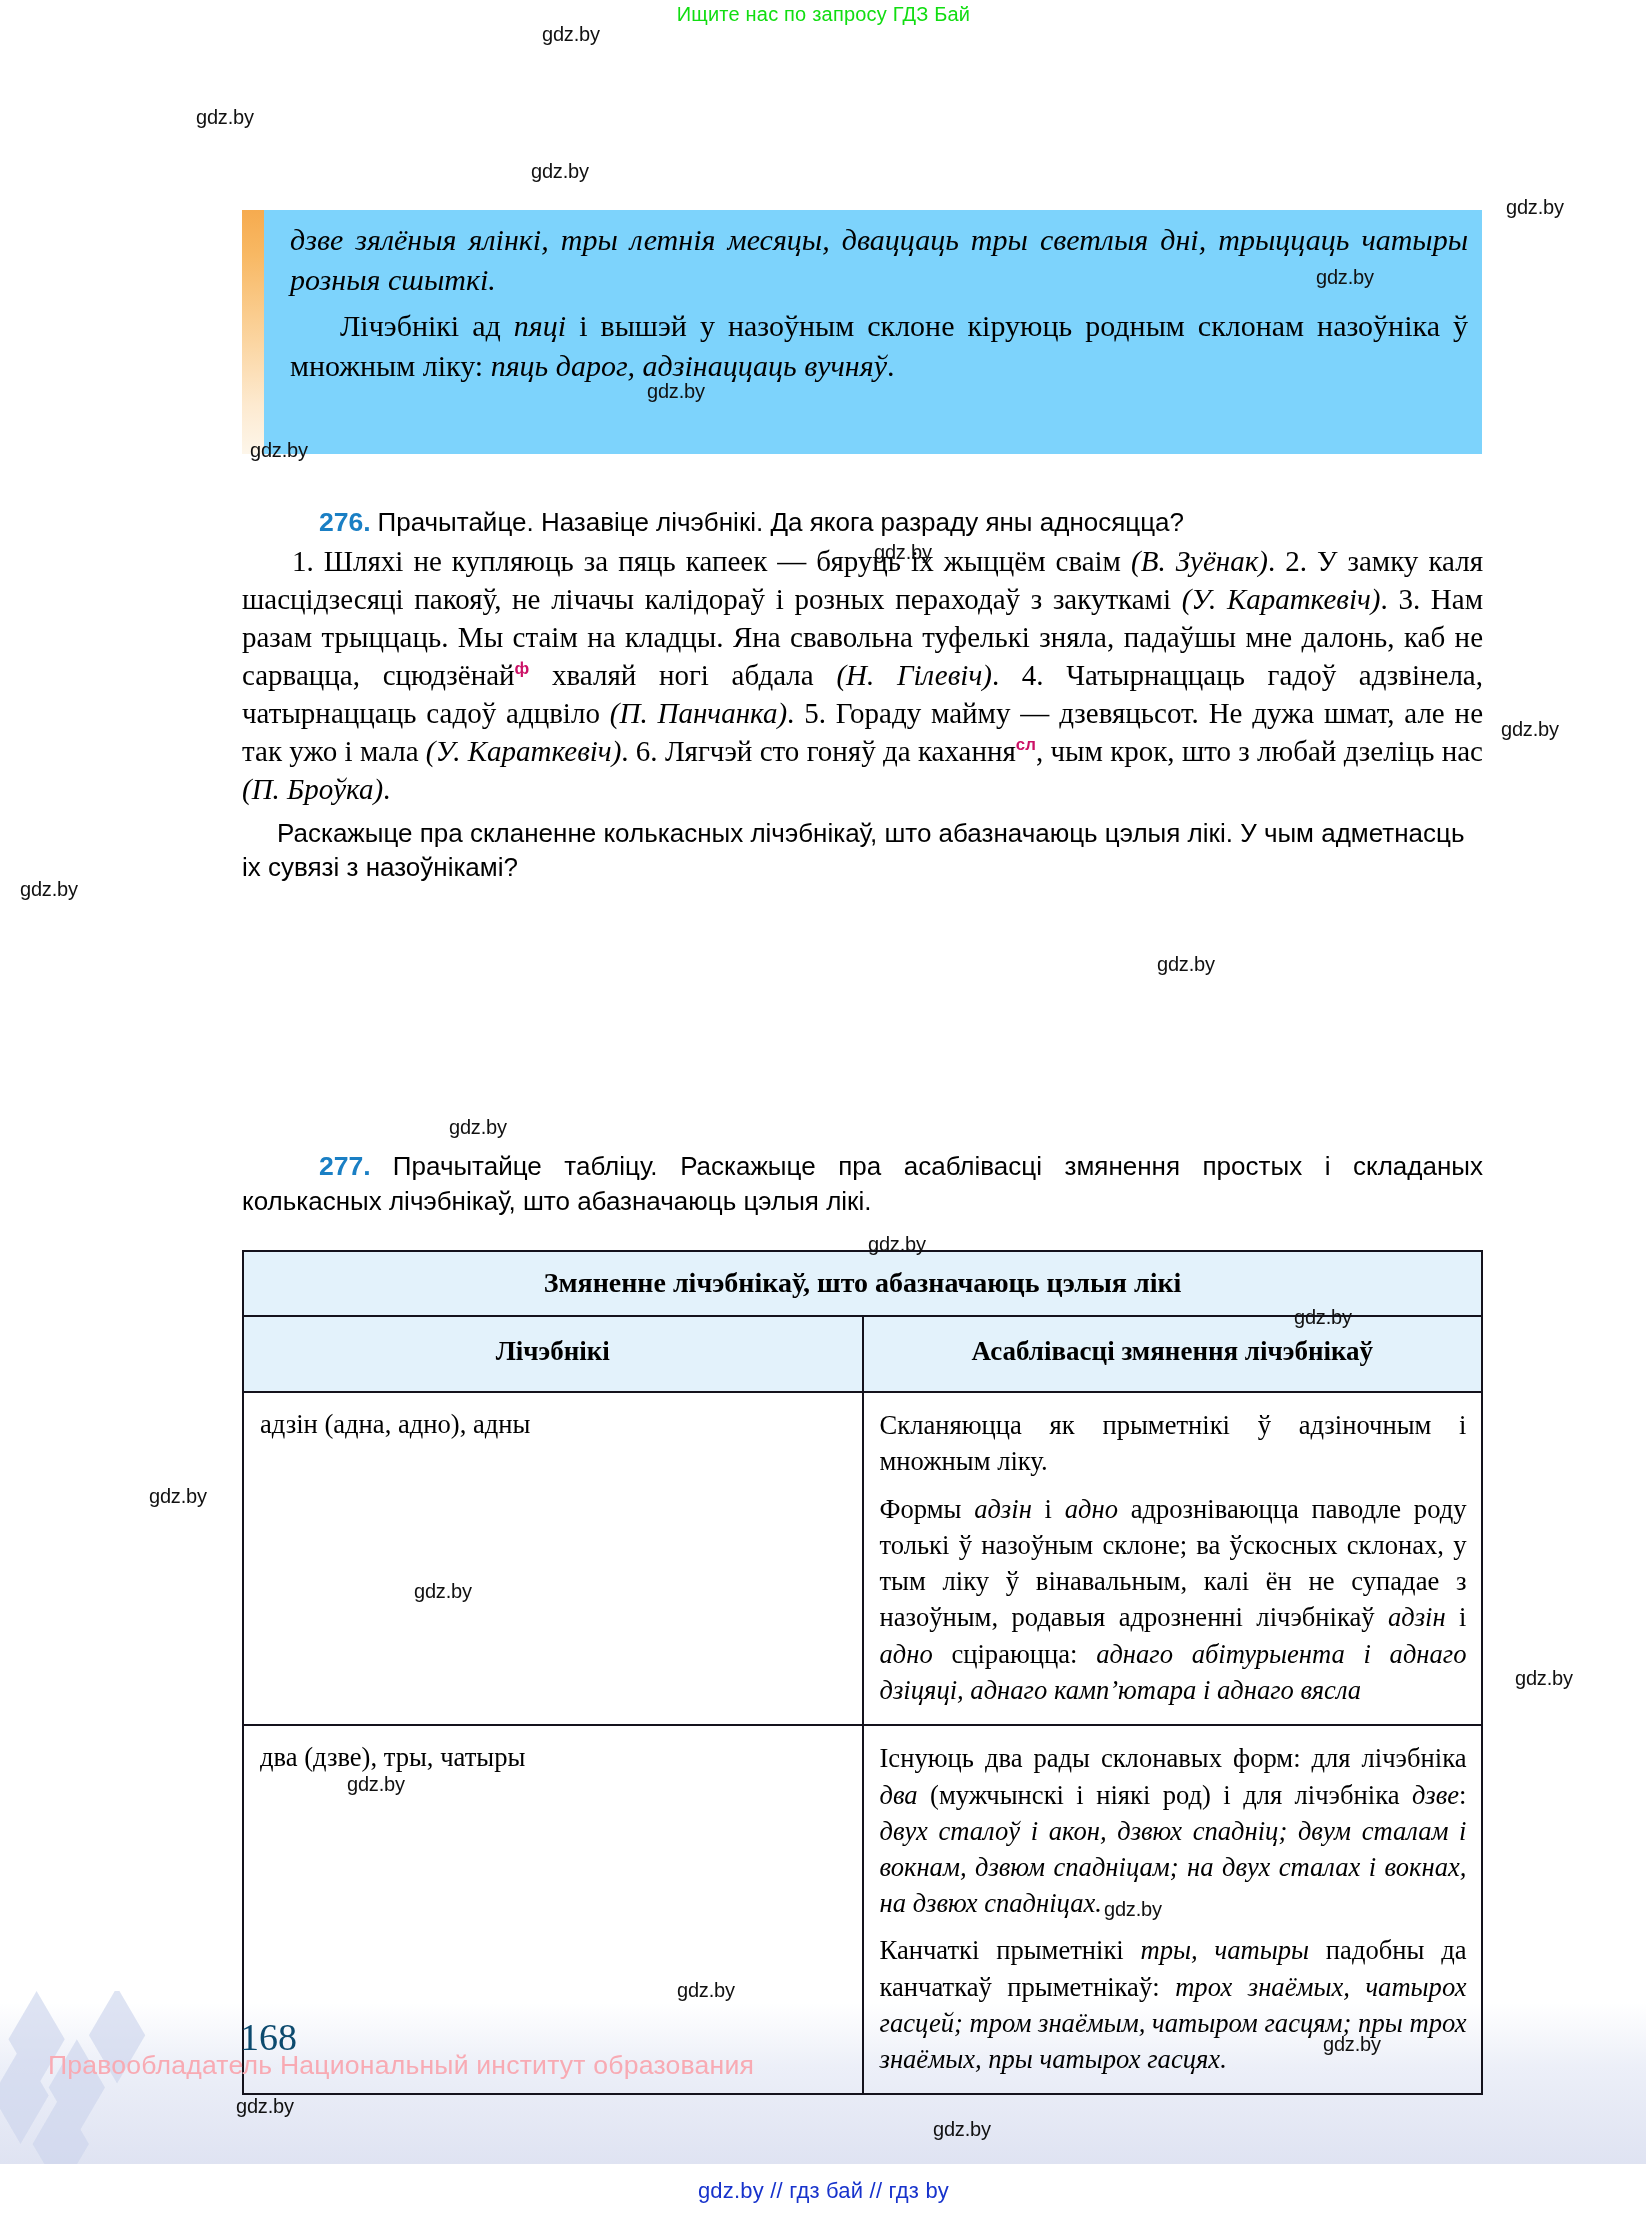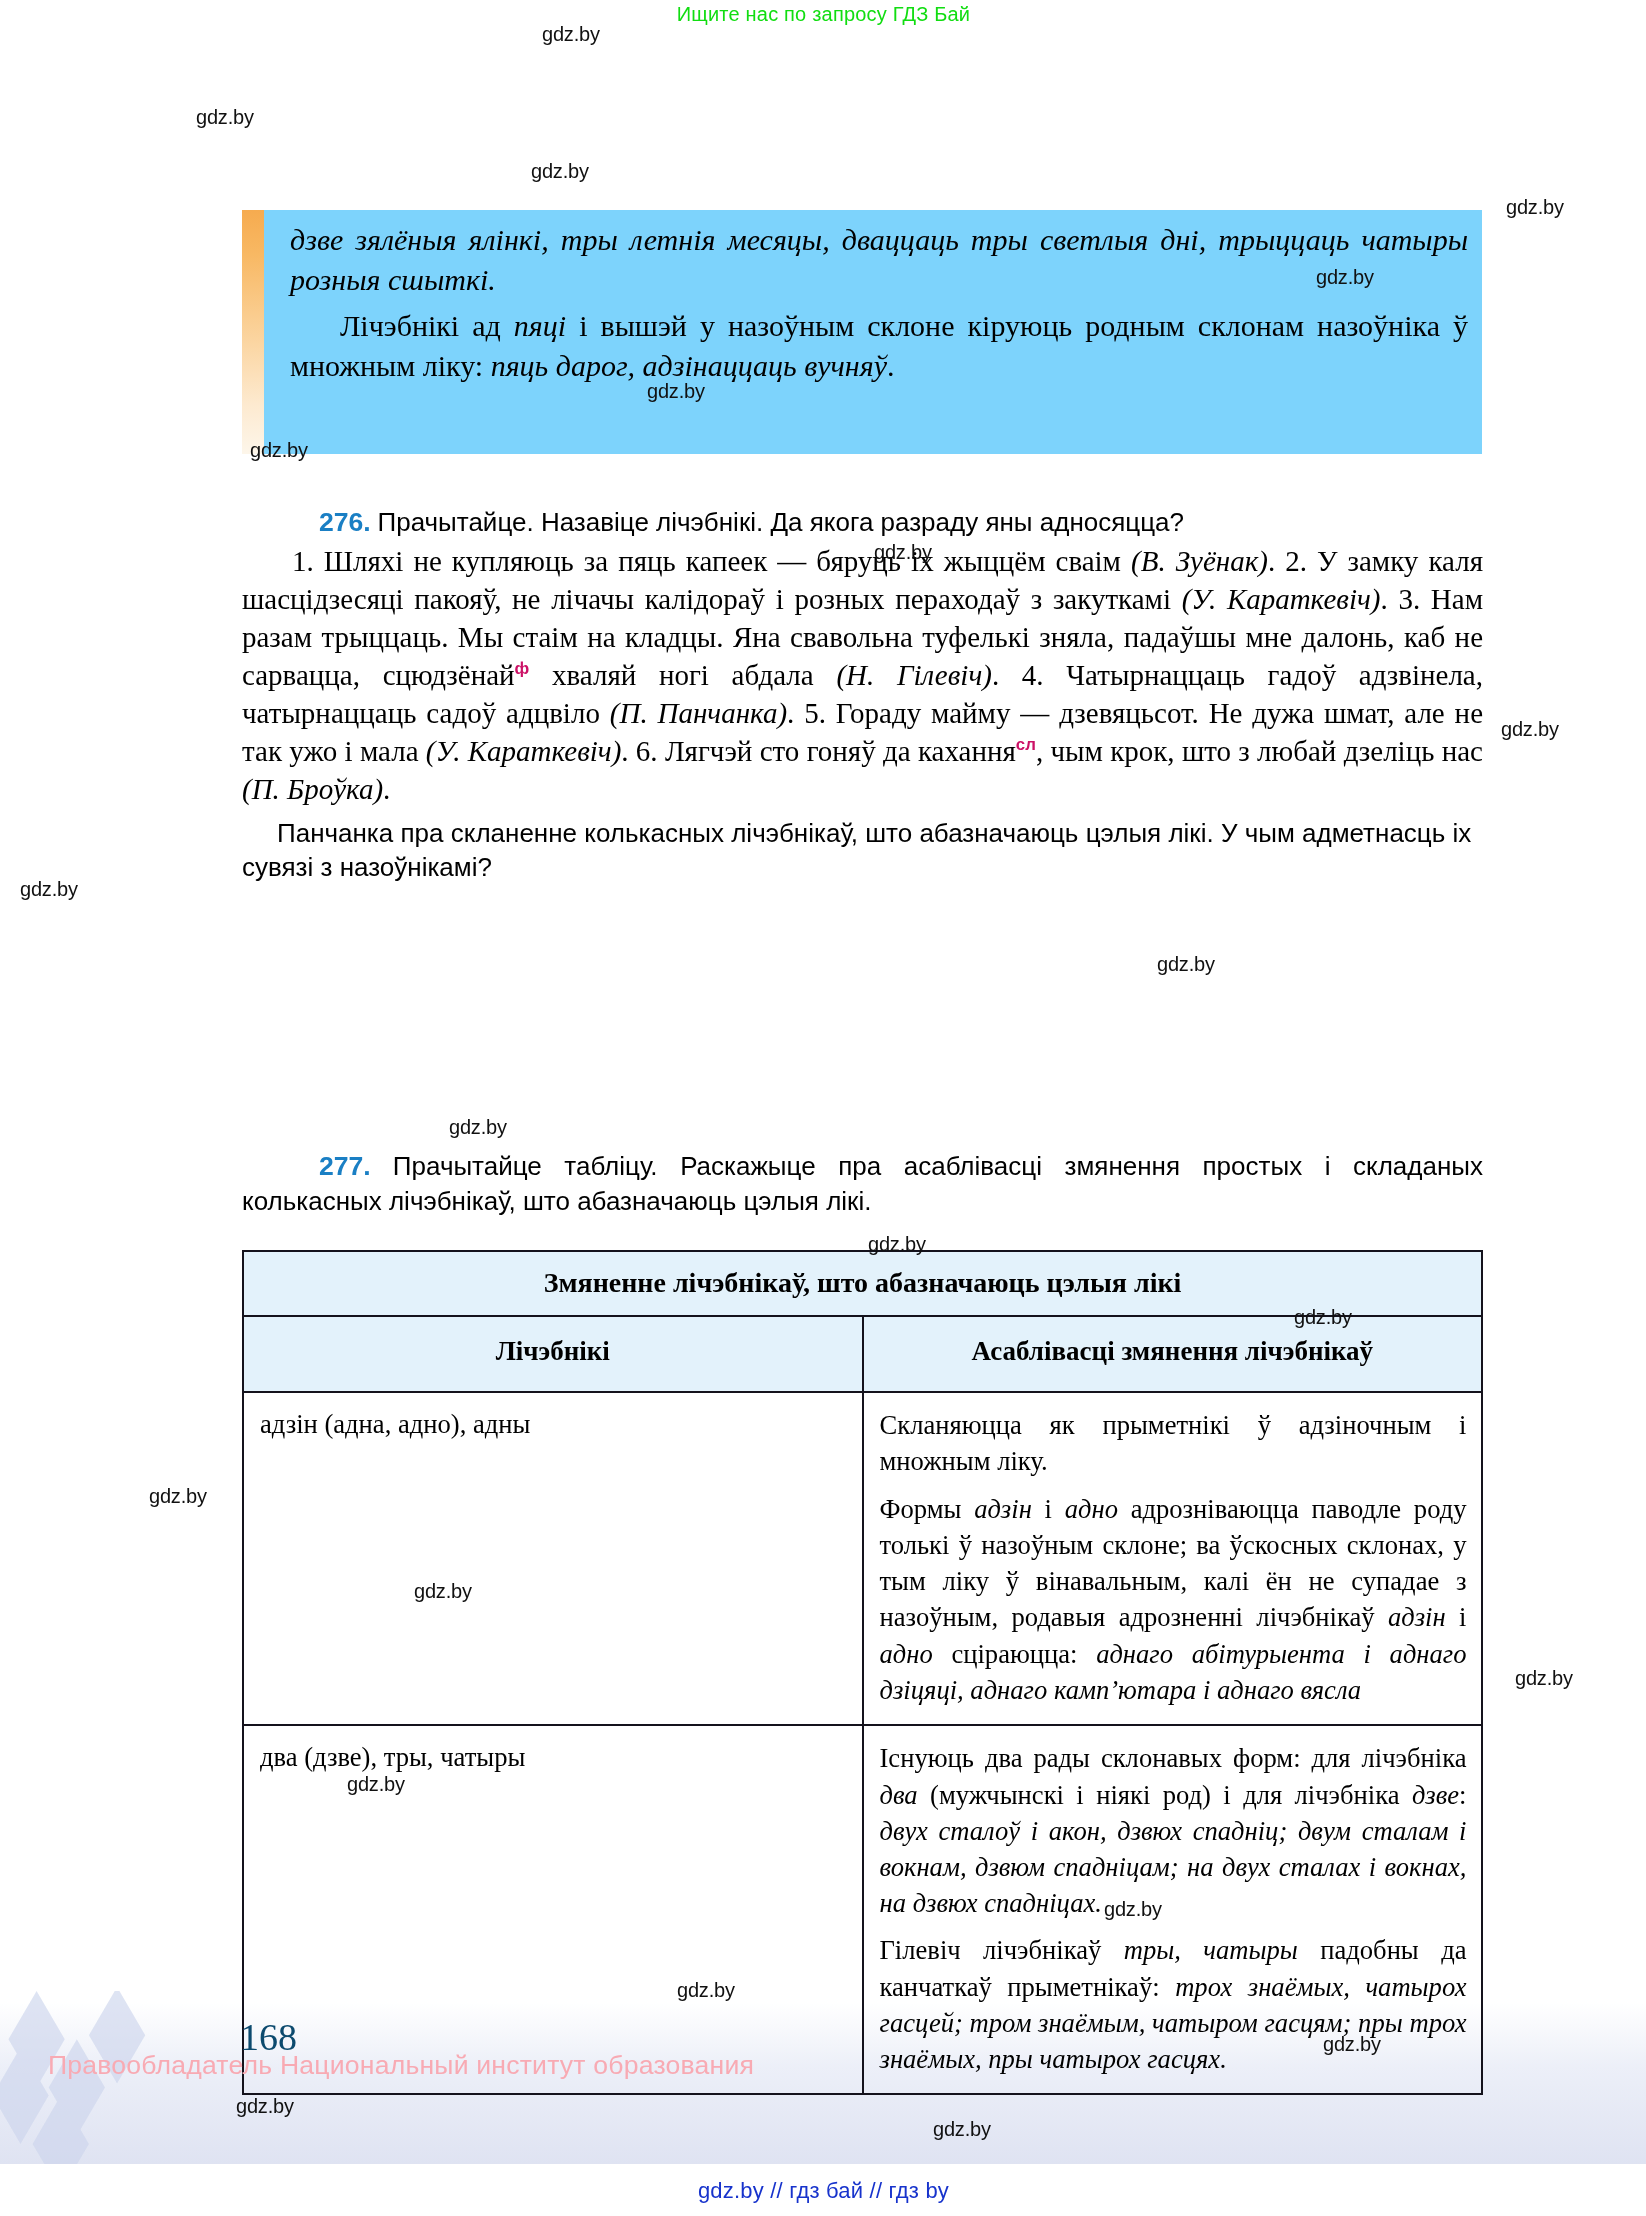--- a/index.html
+++ b/index.html
@@ -252,21 +252,21 @@
 
   <div class="exercise" id="ex276">
     <div class="ex-head-line">
       <span class="ex-num">276.</span>
       <span class="ex-head">Прачытайце. Назавіце лічэбнікі. Да якога разраду яны адносяцца?</span>
     </div>
 
     <div class="ex-body"><span>1. Шляхі не купляюць за пяць капеек — бяруць іх жыццём сваім </span><span class="it">(В. Зуёнак)</span><span>. 2. У замку каля шасцідзесяці пакояў, не лічачы калідораў і розных пераходаў з закуткамі </span><span class="it">(У. Караткевіч)</span><span>. 3. Нам разам трыццаць. Мы стаім на кладцы. Яна свавольна туфелькі зняла, падаўшы мне далонь, каб не сарвацца, сцюдзёнай</span><sup class="mark">ф</sup><span> хваляй ногі абдала </span><span class="it">(Н. Гілевіч)</span><span>. 4. Чатырнаццаць гадоў адзвінела, чатырнаццаць садоў адцвіло </span><span class="it">(П. Панчанка)</span><span>. 5. Гораду майму — дзевяцьсот. Не дужа шмат, але не так ужо і мала </span><span class="it">(У. Караткевіч)</span><span>. 6. Лягчэй сто гоняў да кахання</span><sup class="mark">сл</sup><span>, чым крок, што з любай дзеліць нас </span><span class="it">(П. Броўка)</span><span>.</span></div>
 
     <div class="ex-tasks">
-      <p class="ex-sub">Панчанка пра скланенне колькасных лічэбнікаў, што абазначаюць цэлыя лікі. У чым адметнасць іх сувязі з назоўнікамі?</p>
+      <p class="ex-sub">Раскажыце пра скланенне колькасных лічэбнікаў, што абазначаюць цэлыя лікі. У чым адметнасць іх сувязі з назоўнікамі?</p>
     </div>
   </div>
 
   <div class="exercise" id="ex277">
     <div class="ex-head-line">
       <span class="ex-num">277.</span>
       <span class="ex-head">Прачытайце табліцу. Раскажыце пра асаблівасці змянення простых і складаных колькасных лічэбнікаў, што абазначаюць цэлыя лікі.</span>
     </div>
   </div>
 
@@ -283,21 +283,21 @@
         <td class="body-left c1">адзін (адна, адно), адны</td>
         <td class="body-right c2">
             <p><span>Скланяюцца як прыметнікі ў адзіночным і множным ліку.</span></p>
             <p><span>Формы </span><span class="it">адзін</span><span> і </span><span class="it">адно</span><span> адрозніваюцца паводле роду толькі ў назоўным склоне; ва ўскосных склонах, у тым ліку ў вінавальным, калі ён не супадае з назоўным, родавыя адрозненні лічэбнікаў </span><span class="it">адзін</span><span> і </span><span class="it">адно</span><span> сціраюцца: </span><span class="it">аднаго абітурыента і аднаго дзіцяці, аднаго камп’ютара і аднаго вясла</span></p>
           </td>
       </tr>
       <tr>
         <td class="body-left c1">два (дзве), тры, чатыры</td>
         <td class="body-right c2">
             <p><span>Існуюць два рады склонавых форм: для лічэбніка </span><span class="it">два</span><span> (мужчынскі і ніякі род) і для лічэбніка </span><span class="it">дзве</span><span>: </span><span class="it">двух сталоў і акон, дзвюх спадніц; двум сталам і вокнам, дзвюм спадніцам; на двух сталах і вокнах, на дзвюх спадніцах.</span></p>
-            <p><span>Гілевіч лічэбнікаў </span><span class="it">тры, чатыры</span><span> падобны да канчаткаў прыметнікаў: </span><span class="it">трох знаёмых, чатырох гасцей; тром знаёмым, чатыром гасцям; пры трох знаёмых, пры чатырох гасцях.</span></p>
+            <p><span>Канчаткі прыметнікі </span><span class="it">тры, чатыры</span><span> падобны да канчаткаў прыметнікаў: </span><span class="it">трох знаёмых, чатырох гасцей; тром знаёмым, чатыром гасцям; пры трох знаёмых, пры чатырох гасцях.</span></p>
           </td>
       </tr>
     </tbody>
   </table>
 
   <div class="page-number">168</div>
   <div class="copyright">Правообладатель Национальный институт образования</div>
   <div class="bottom-links">gdz.by  //  гдз бай  //  гдз by</div>
 
   <div id="wm-layer">

